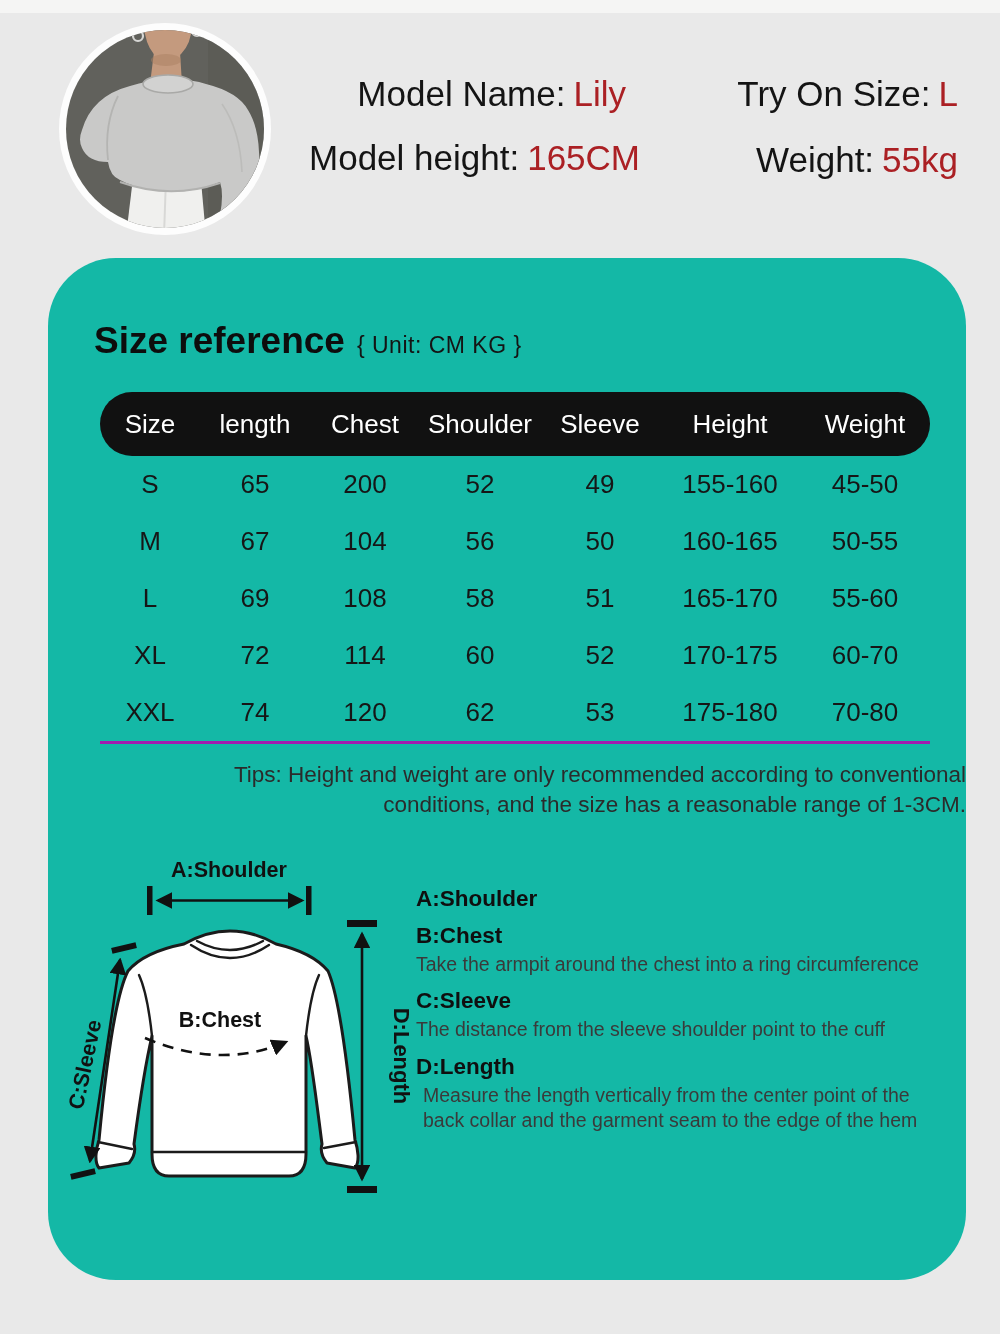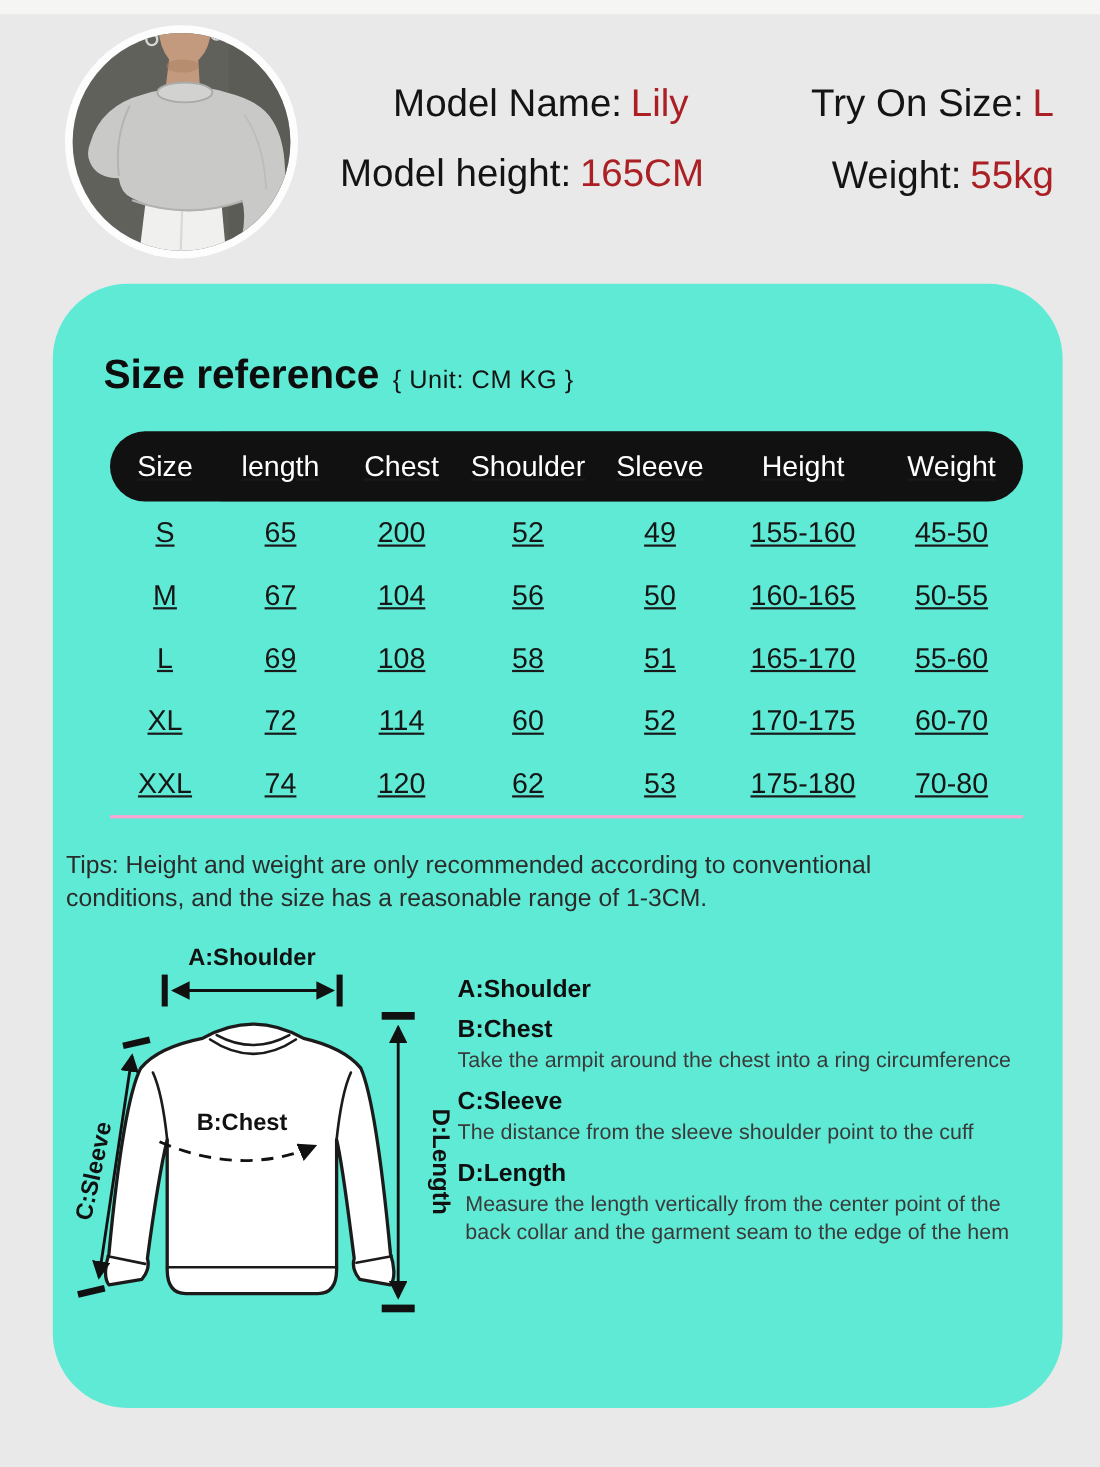--- a/index.html
+++ b/index.html
@@ -11,40 +11,40 @@
   .model-photo{position:absolute;left:58px;top:22px;width:214px;height:214px;}
   .info-field{position:absolute;font-size:35px;color:#141414;text-align:right;white-space:nowrap;}
   .info-field .val{margin-left:8px;}
   .red{color:#ab2024;}
   .f1{left:278px;top:74px;width:348px;}
   .f2{left:652px;top:74px;width:306px;}
   .f3{left:264px;top:138px;width:376px;}
   .f4{left:652px;top:140px;width:306px;}
 
   
-  .card{position:absolute;left:48px;top:258px;width:918px;height:1022px;background:#5eead4;border-radius:68px;}
+  .card{position:absolute;left:48px;top:258px;width:918px;height:1022px;background:#14b8a6;border-radius:68px;}
   .card-title{position:absolute;left:46px;top:62px;margin:0;font-size:37px;font-weight:bold;color:#0d0d0d;white-space:nowrap;}
   .card-title .unit{font-size:23px;font-weight:normal;margin-left:12px;letter-spacing:.5px;color:#141414;}
 
   
   table.size-table{position:absolute;left:52px;top:134px;width:830px;border-collapse:separate;border-spacing:0;
-       table-layout:fixed;border-bottom:3px solid #f9a8d4;text-decoration:underline;}
+       table-layout:fixed;border-bottom:3px solid #a21caf;}
   .size-table th{background:#111111;color:#ffffff;font-weight:normal;font-size:26px;height:64px;text-align:center;padding:0;}
   .size-table th:first-child{border-radius:32px 0 0 32px;}
   .size-table th:last-child{border-radius:0 32px 32px 0;}
   .size-table td{height:57px;font-size:26px;color:#161616;text-align:center;padding:0;}
   .size-table th:nth-child(1),.size-table td:nth-child(1){width:100px;}
   .size-table th:nth-child(2),.size-table td:nth-child(2){width:110px;}
   .size-table th:nth-child(3),.size-table td:nth-child(3){width:110px;}
   .size-table th:nth-child(4),.size-table td:nth-child(4){width:120px;text-align:center;}
   .size-table th:nth-child(5),.size-table td:nth-child(5){width:120px;}
   .size-table th:nth-child(6),.size-table td:nth-child(6){width:140px;}
   .size-table th:nth-child(7),.size-table td:nth-child(7){width:130px;}
 
-  .tips{position:absolute;left:0;top:502px;width:100%;margin:12px;text-align:left;font-size:22.5px;
+  .tips{position:absolute;left:0;top:502px;width:100%;margin:0;text-align:right;font-size:22.5px;
         color:#2b2b2b;line-height:1.33;white-space:pre-line;}
 
   
   .garment-svg{position:absolute;left:2px;top:598px;width:380px;height:368px;}
   .guide-text{position:absolute;left:368px;top:628px;width:548px;}
   .guide-item{margin:0 0 11px 0;}
   .guide-item h3{margin:0 0 3px 0;font-size:22.5px;color:#0f0f0f;}
   .guide-item p{margin:0;font-size:19.5px;color:#3a3a3a;line-height:1.3;white-space:pre-line;}
   .guide-item:last-child p{padding-left:7px;}
 </style>

